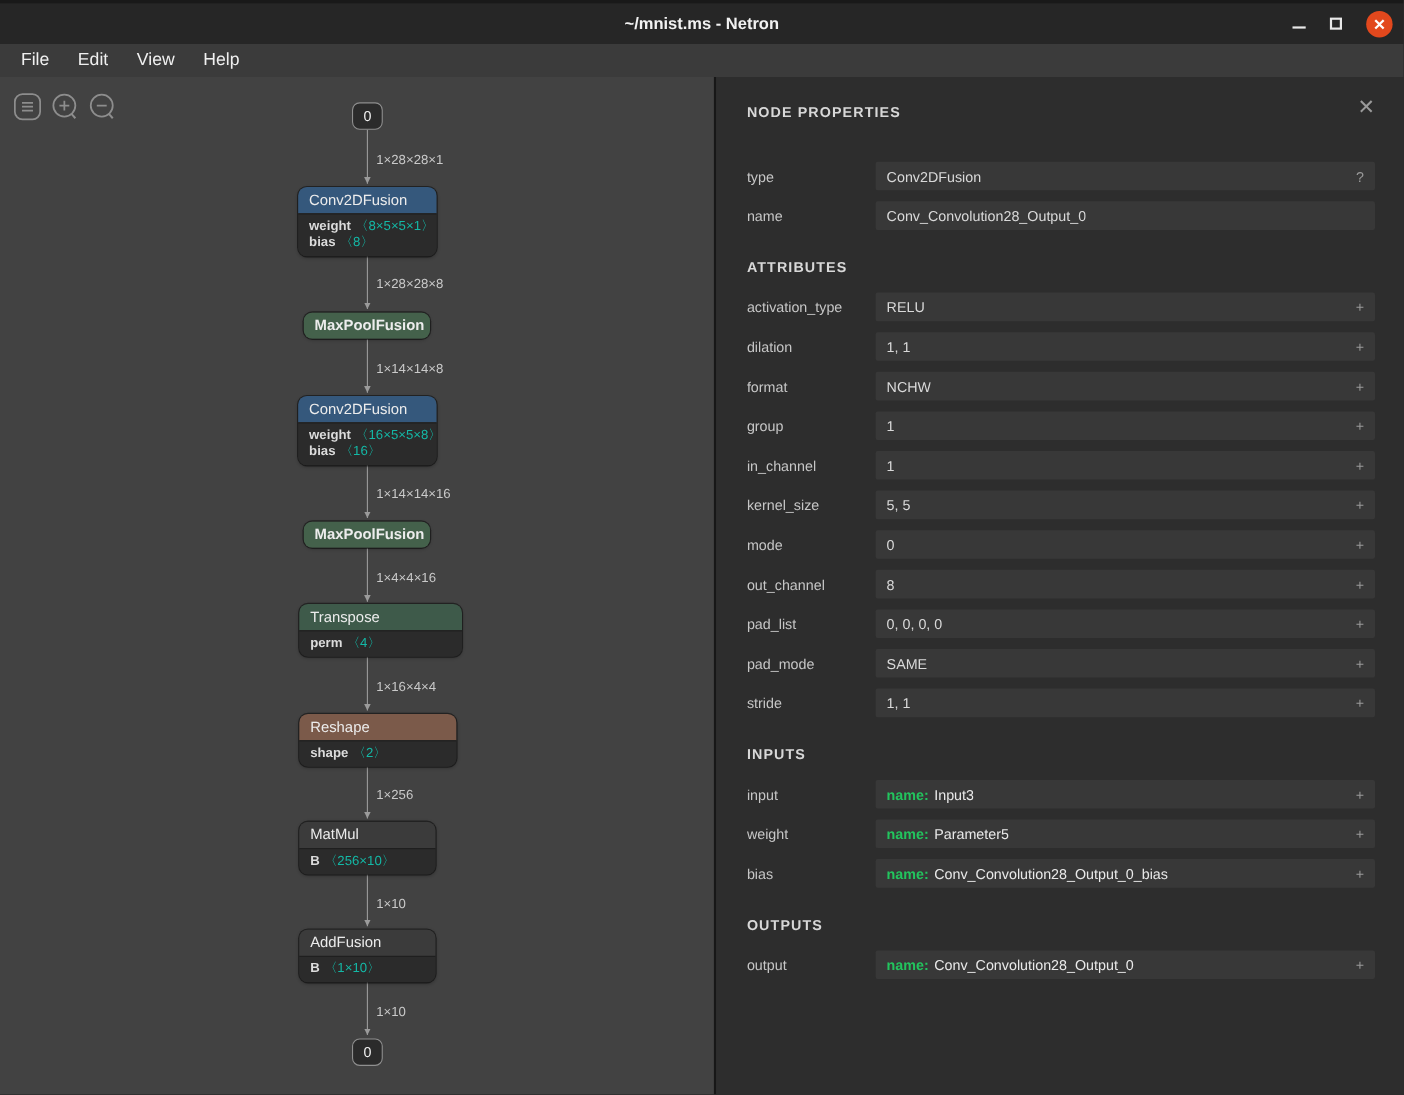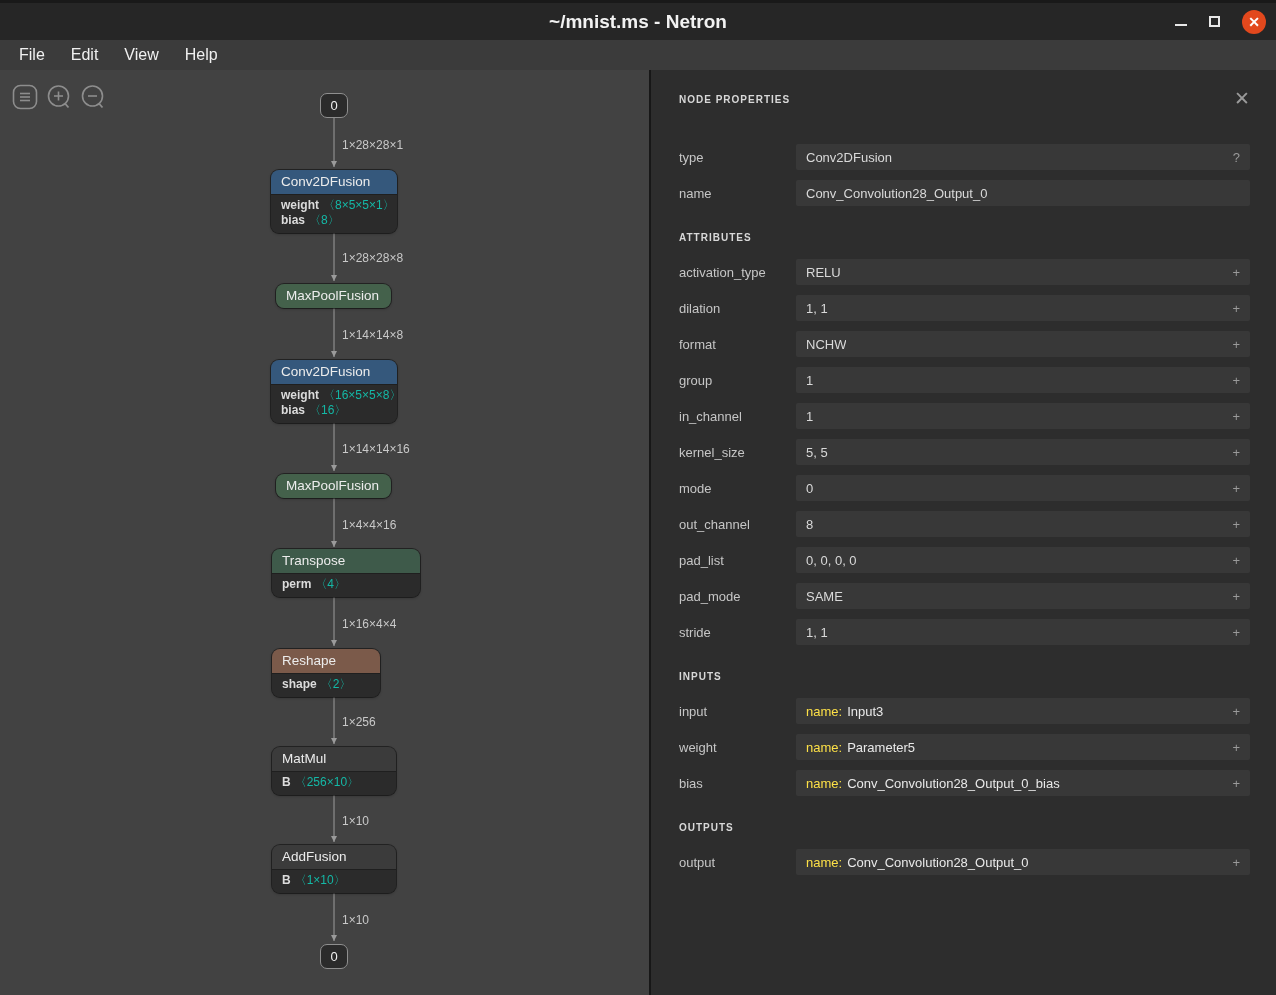--- a/index.html
+++ b/index.html
@@ -2,21 +2,21 @@
 <html><head>
 <meta charset="utf-8">
 <style>
   * { margin:0; padding:0; box-sizing:border-box; }
   html,body { width:1276px; height:995px; overflow:hidden;
     font-family:"Liberation Sans", sans-serif; background:#2d2d2d; }
 
   
   .titlebar { position:relative; height:40px; background:#262626;
     border-top:3px solid #191919; display:flex; align-items:center; justify-content:center; }
-  .title-text { color:#f2f2f2; font-size:19px; font-weight:bold; }
+  .title-text { color:#f2f2f2; font-size:15px; font-weight:bold; }
   .win-controls { position:absolute; right:10px; top:0; height:100%;
     display:flex; align-items:center; gap:22px; }
   .btn-min { width:12px; height:12px; position:relative; cursor:default; }
   .btn-min::after { content:""; position:absolute; left:0; right:0; bottom:2px;
     border-bottom:2px solid #e8e8e8; }
   .btn-max { width:11px; height:11px; border:2px solid #e8e8e8; background:transparent; }
   .btn-close { width:24px; height:24px; border-radius:50%; background:#e2481d;
     color:#ffffff; display:flex; align-items:center; justify-content:center;
     font-size:14px; font-weight:bold; line-height:1; }
 
@@ -36,50 +36,50 @@
   .tool-icon svg { display:block; }
 
   .edges-svg { position:absolute; left:0; top:0; pointer-events:none; }
   .edge-label { position:absolute; color:#c9c9c9; font-size:12px; white-space:nowrap; }
 
   .gnode { position:absolute; border-radius:8px; background:#2b2b2b;
     box-shadow:0 0 0 1px rgba(0,0,0,0.45), 0 1px 3px rgba(0,0,0,0.3); overflow:hidden; }
   .gnode-header { height:24px; line-height:24px; padding:0 10px; color:#ececec;
     font-size:13.5px; white-space:nowrap; }
   .hdr-conv { background:#35587c; }
-  .hdr-pool { background:#44614b; }
+  .hdr-pool { background:#44614b;font-weight:bold; }
   .hdr-transpose { background:#3e5a4a; }
   .hdr-reshape { background:#7b5a4a; }
   .hdr-plain { background:#3b3b3b; }
   .gnode-body { background:#2b2b2b; padding:3px 10px 5px 10px; border-top:1px solid #1f1f1f; }
   .gnode-attr { font-size:12px; line-height:15px; white-space:nowrap; }
   .gnode-attr .an { color:#dcdcdc; font-weight:bold; }
   .gnode-attr .av { color:#14b8a6; margin-left:4px; }
 
   .io-node { position:absolute; width:28px; height:25px; background:#2b2b2b;
     border:1px solid #8f8f8f; border-radius:7px; color:#f0f0f0; font-size:13px;
     display:flex; align-items:center; justify-content:center; }
 
   
   .props-panel { position:relative; width:623px; height:925px; background:#2d2d2d;
     padding:24px 24px 0 28px; overflow:hidden; }
   .panel-header { display:flex; align-items:flex-start; justify-content:space-between; }
-  .section-title { color:#d8d8d8; font-size:10px; font-weight:bold; letter-spacing:1px; }
+  .section-title { color:#d8d8d8; font-size:13px; font-weight:bold; letter-spacing:1px; }
   .panel-close { color:#9a9a9a; font-size:19px; line-height:14px; cursor:default;
     margin-top:-2px; }
 
   .prow { display:flex; align-items:center; margin-bottom:10px; }
   .plabel { width:117px; text-align:left; color:#c6c6c6; font-size:13px;
     padding-right:11px; flex:none; }
   .pfield { flex:1; height:26px; background:#383838; border-radius:2px;
     display:flex; align-items:center; padding:0 10px; color:#d9d9d9; font-size:13px;
     min-width:0; }
   .pfield .fval { white-space:nowrap; overflow:hidden; }
   .pfield .fright { margin-left:auto; color:#9a9a9a; font-size:13px; }
-  .pfield .fprefix { color:#fde047; margin-right:5px; }
+  .pfield .fprefix { color:#22c55e; margin-right:5px;font-weight:bold; }
   .pfield .fbold { color:#e9e9e9; font-weight:normal; white-space:nowrap; overflow:hidden; }
 
   .sec-gap-a { margin-top:38px; }
   .sec-head { margin:26px 0 16px 0; }
 </style>
 </head>
 <body>
 
 <div class="titlebar">
   <div class="title-text">~/mnist.ms - Netron</div>
@@ -180,21 +180,21 @@
       <div class="gnode-header hdr-pool">MaxPoolFusion</div>
     </div>
 
     <div class="gnode" style="left:272px;top:479px;width:148px">
       <div class="gnode-header hdr-transpose">Transpose</div>
       <div class="gnode-body">
         <div class="gnode-attr"><span class="an">perm</span><span class="av">〈4〉</span></div>
       </div>
     </div>
 
-    <div class="gnode" style="left:272px;top:579px;width:108px">
+    <div class="gnode" style="left:272px;top:579px;width:143px">
       <div class="gnode-header hdr-reshape">Reshape</div>
       <div class="gnode-body">
         <div class="gnode-attr"><span class="an">shape</span><span class="av">〈2〉</span></div>
       </div>
     </div>
 
     <div class="gnode" style="left:272px;top:677px;width:124px">
       <div class="gnode-header hdr-plain">MatMul</div>
       <div class="gnode-body">
         <div class="gnode-attr"><span class="an">B</span><span class="av">〈256×10〉</span></div>

